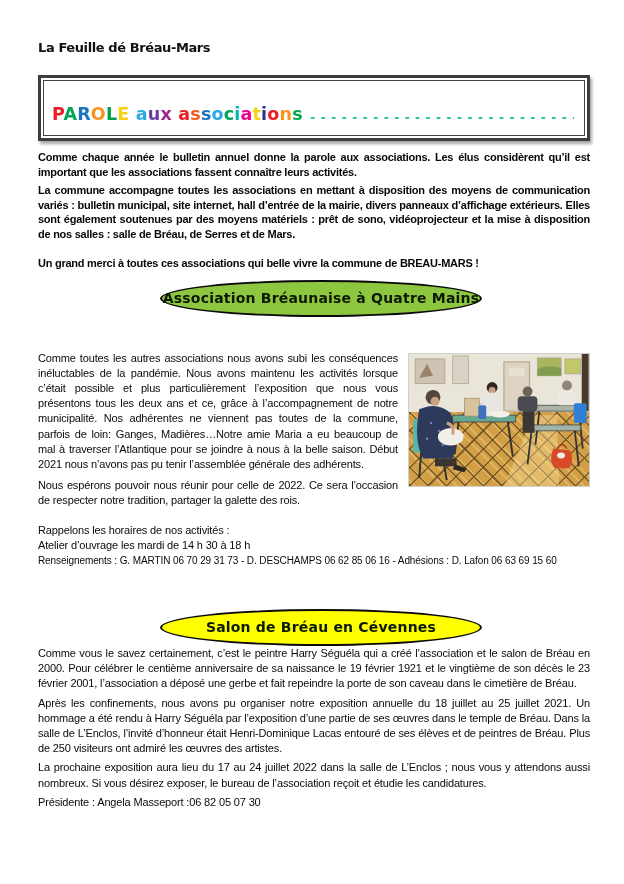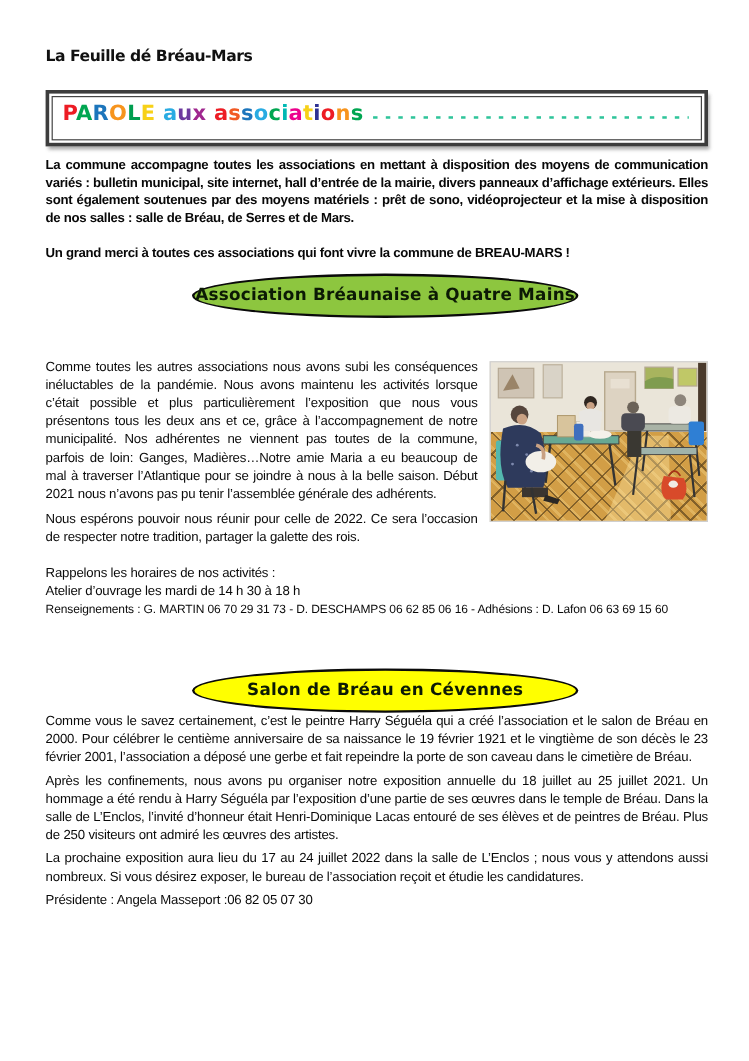--- a/index.html
+++ b/index.html
@@ -38,21 +38,21 @@
   
   .title-box {
     margin-top:15px;
     border:3px solid #3d3d3d;
     background:#fff;
     box-shadow:2px 3px 3px rgba(60,60,60,.45);
   }
   .title-box-inner {
     border:1px solid #444;
     margin:2px;
-    padding:4px 10px 11px 8px;
+    padding:23px 10px 11px 8px;
     display:flex; align-items:baseline; overflow:hidden;
   }
   .banner-title { white-space:pre; font-family:"DejaVu Sans", sans-serif; font-weight:bold; font-size:17.5px; letter-spacing:0.2px; }
   .banner-letter { white-space:pre; }
   .banner-dots {
     flex:1; overflow:hidden; white-space:nowrap;
     font-family:"DejaVu Sans", sans-serif; font-weight:bold;
     font-size:21px; letter-spacing:2.5px; line-height:10px;
     margin-left:6px; position:relative; top:-1px;
   }
@@ -131,22 +131,23 @@
   </div>
 
   <div class="title-box">
     <div class="title-box-inner">
       <span class="banner-title"><span class="banner-letter" style="color: rgb(237, 28, 36);">P</span><span class="banner-letter" style="color: rgb(0, 166, 81);">A</span><span class="banner-letter" style="color: rgb(28, 117, 188);">R</span><span class="banner-letter" style="color: rgb(247, 148, 29);">O</span><span class="banner-letter" style="color: rgb(0, 158, 79);">L</span><span class="banner-letter" style="color: rgb(247, 209, 23);">E</span><span class="banner-letter"> </span><span class="banner-letter" style="color: rgb(41, 171, 226);">a</span><span class="banner-letter" style="color: rgb(109, 58, 158);">u</span><span class="banner-letter" style="color: rgb(160, 39, 143);">x</span><span class="banner-letter"> </span><span class="banner-letter" style="color: rgb(237, 28, 36);">a</span><span class="banner-letter" style="color: rgb(241, 90, 36);">s</span><span class="banner-letter" style="color: rgb(28, 117, 188);">s</span><span class="banner-letter" style="color: rgb(41, 171, 226);">o</span><span class="banner-letter" style="color: rgb(0, 166, 81);">c</span><span class="banner-letter" style="color: rgb(0, 185, 180);">i</span><span class="banner-letter" style="color: rgb(236, 0, 140);">a</span><span class="banner-letter" style="color: rgb(247, 209, 23);">t</span><span class="banner-letter" style="color: rgb(46, 49, 146);">i</span><span class="banner-letter" style="color: rgb(237, 28, 36);">o</span><span class="banner-letter" style="color: rgb(247, 148, 29);">n</span><span class="banner-letter" style="color: rgb(0, 166, 81);">s</span></span>
       <span class="banner-dots" style="color: rgb(47, 196, 154);">............................................................</span>
     </div>
   </div>
 
   <div class="intro">
+    <p>Comme chaque année le bulletin annuel donne la parole aux associations. Les élus considèrent qu’il est important que les associations fassent connaître leurs activités.</p>
     <p>La commune accompagne toutes les associations en mettant à disposition des moyens de communication variés : bulletin municipal, site internet, hall d’entrée de la mairie, divers panneaux d’affichage extérieurs. Elles sont également soutenues par des moyens matériels : prêt de sono, vidéoprojecteur et la mise à disposition de nos salles : salle de Bréau, de Serres et de Mars.</p>
-    <p class="merci">Un grand merci à toutes ces associations qui font vivre la commune de BREAU-MARS !</p>
+    <p class="merci">Un grand merci à toutes ces associations qui belle vivre la commune de BREAU-MARS !</p>
   </div>
 
   <div class="oval oval-1" style="background: rgb(141, 198, 63);">Association Bréaunaise à Quatre Mains</div>
 
   <div class="section-1 clearfix">
 
     <div class="photo">
       <div class="photo-wall"></div>
       <div class="photo-floor"></div>
       <svg viewBox="0 0 182 134" aria-hidden="true">

